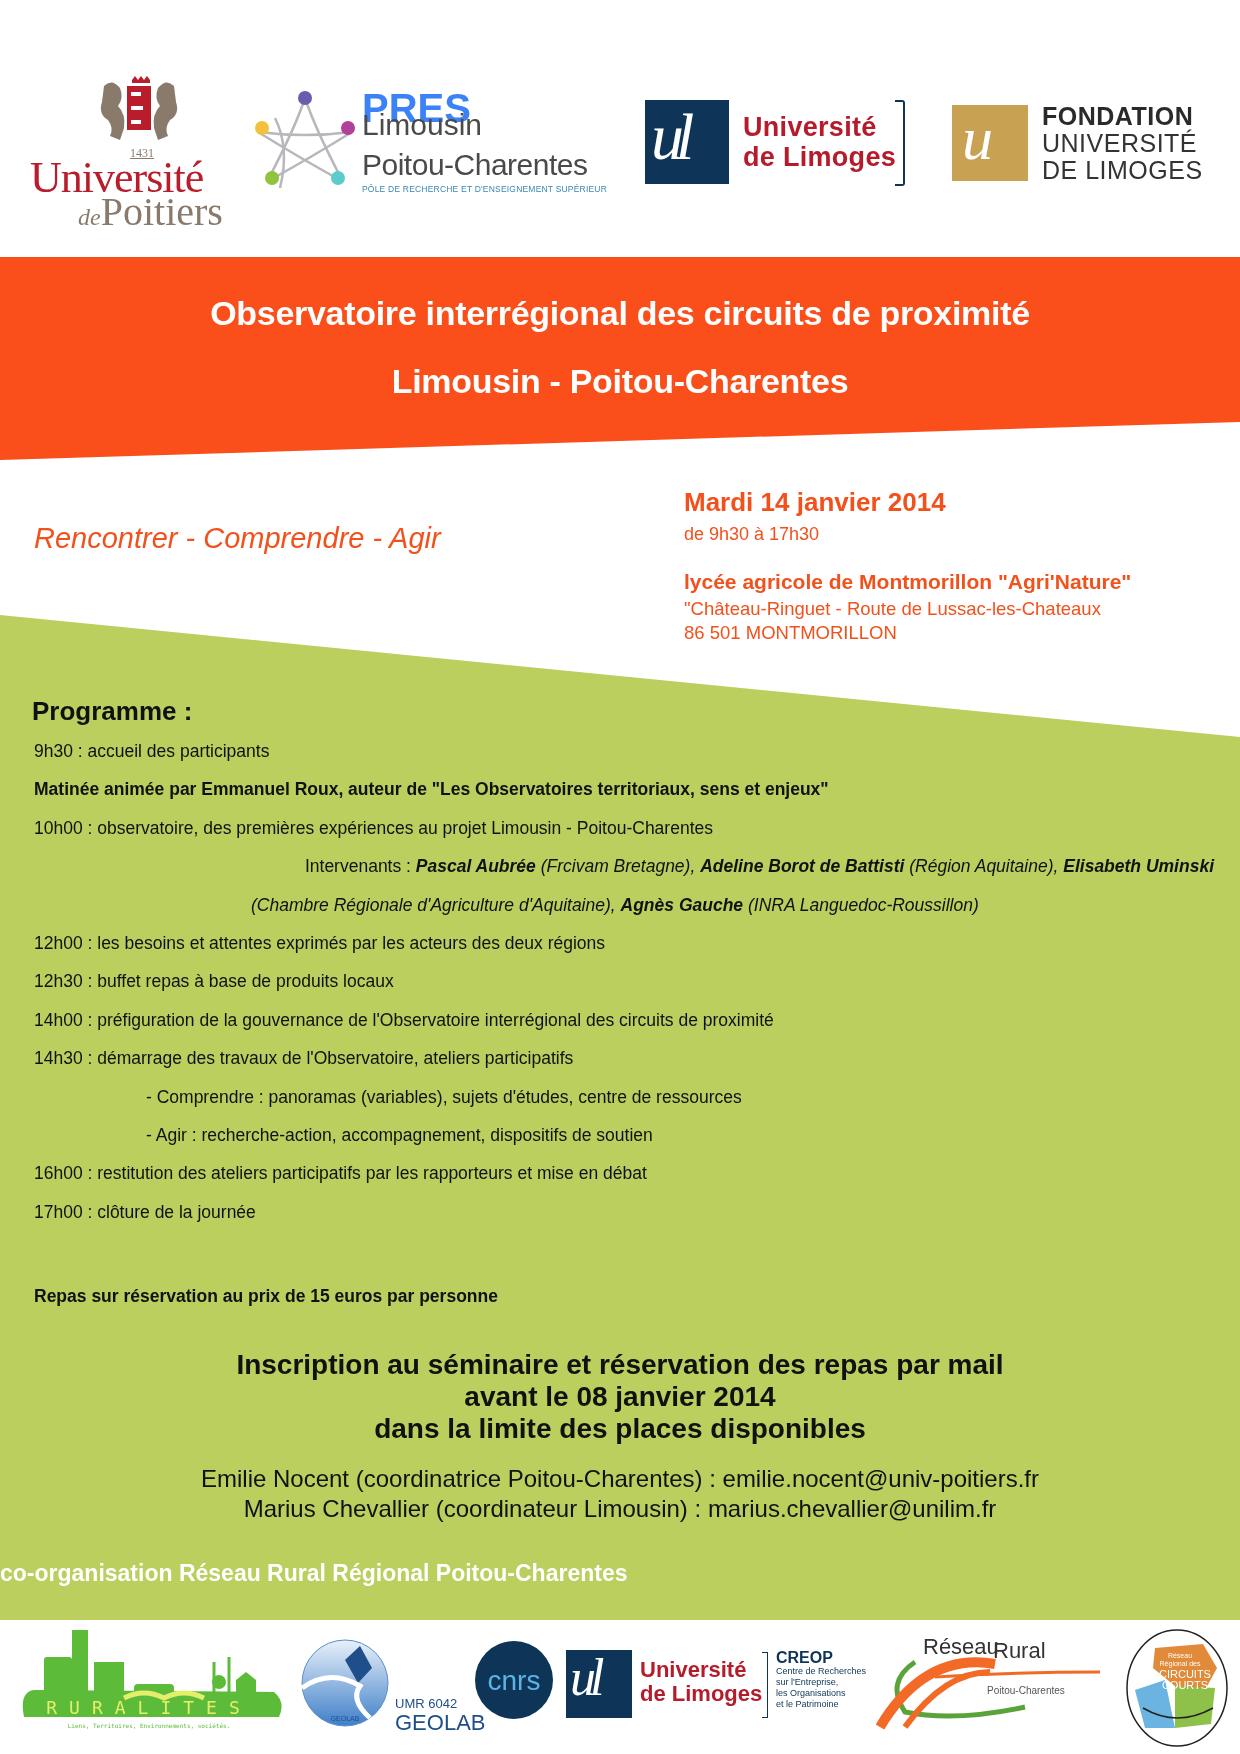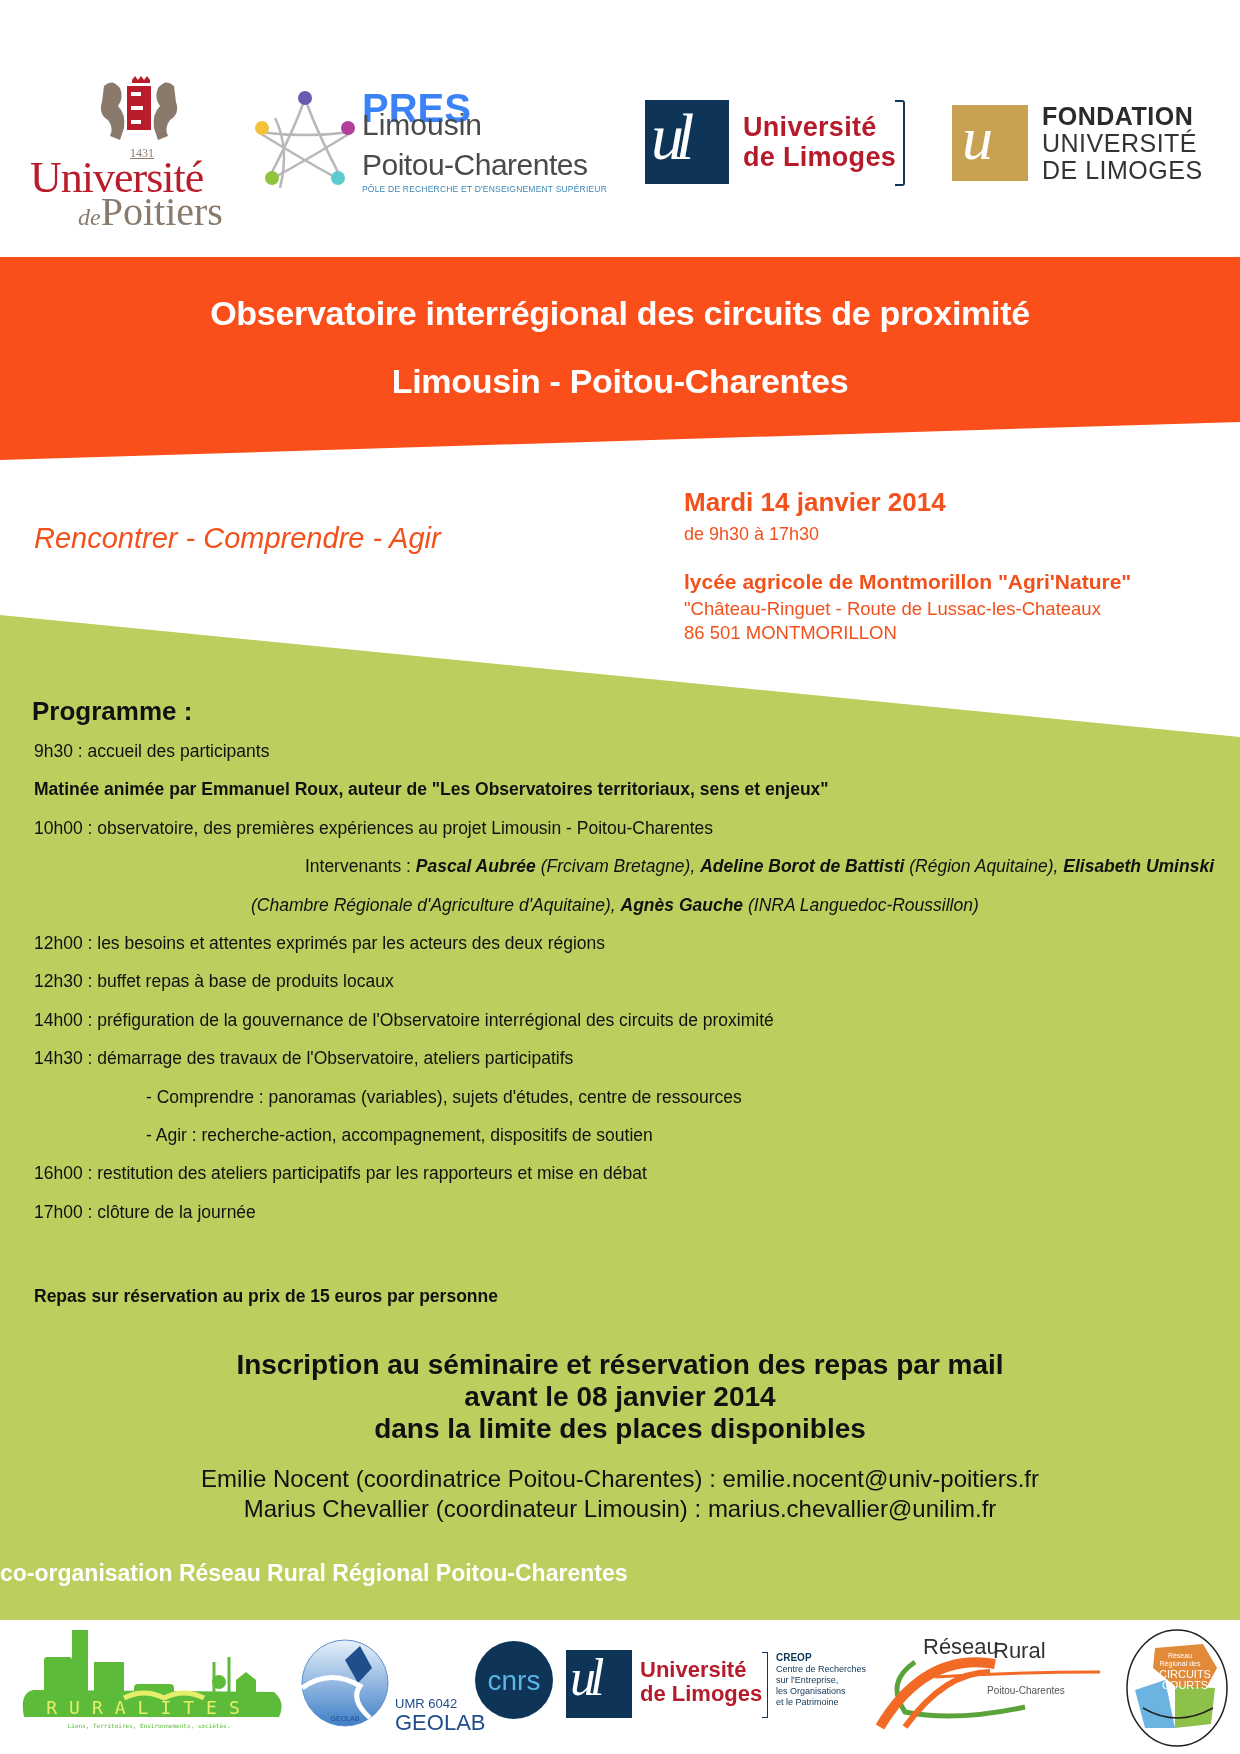--- a/index.html
+++ b/index.html
@@ -83,21 +83,21 @@
     .f-cnrs { left: 474px; top: 1640px; width: 80px; height: 80px; }
     .f-ul { left: 566px; top: 1650px; width: 300px; height: 72px; }
     .f-reseau { left: 875px; top: 1632px; width: 230px; height: 100px; }
     .f-circuits { left: 1125px; top: 1628px; width: 105px; height: 120px; }
 
     .f-ul .sq { position: absolute; left: 0; top: 0; width: 66px; height: 68px; background: #0e3557; }
     .f-ul .sq span { position: absolute; left: 4px; top: 2px; font-family: "Liberation Serif", serif; font-style: italic; font-size: 52px; color: #fff; line-height: 1; letter-spacing: -6px; }
     .f-ul .txt { position: absolute; left: 74px; top: 8px; font-size: 22px; font-weight: bold; color: #b51b2b; line-height: 24px; white-space: nowrap; }
     .f-ul .br { position: absolute; left: 196px; top: 2px; width: 5px; height: 64px; border: 1.5px solid #0e3557; border-left: none; }
     .f-ul .creop { position: absolute; left: 210px; top: 2px; font-size: 9px; color: #0e3557; line-height: 11px; white-space: nowrap; }
-    .f-ul .creop b { font-size: 10px; }
+    .f-ul .creop b { font-size: 16px; }
 
     .geolab-umr { position: absolute; left: 95px; top: 58px; font-size: 13px; color: #1f4e8a; white-space: nowrap; }
     .geolab-name { position: absolute; left: 95px; top: 72px; font-size: 22px; color: #1f4e8a; white-space: nowrap; }
   </style>
 </head>
 <body>
 
 <svg class="abs bg-shapes" width="1240" height="1754" viewBox="0 0 1240 1754">
   <polygon points="0,257 1240,257 1240,422 0,460" fill="#fa4f1a"></polygon>
   <polygon points="0,615 1240,737 1240,1620 0,1620" fill="#bacf5e"></polygon>

